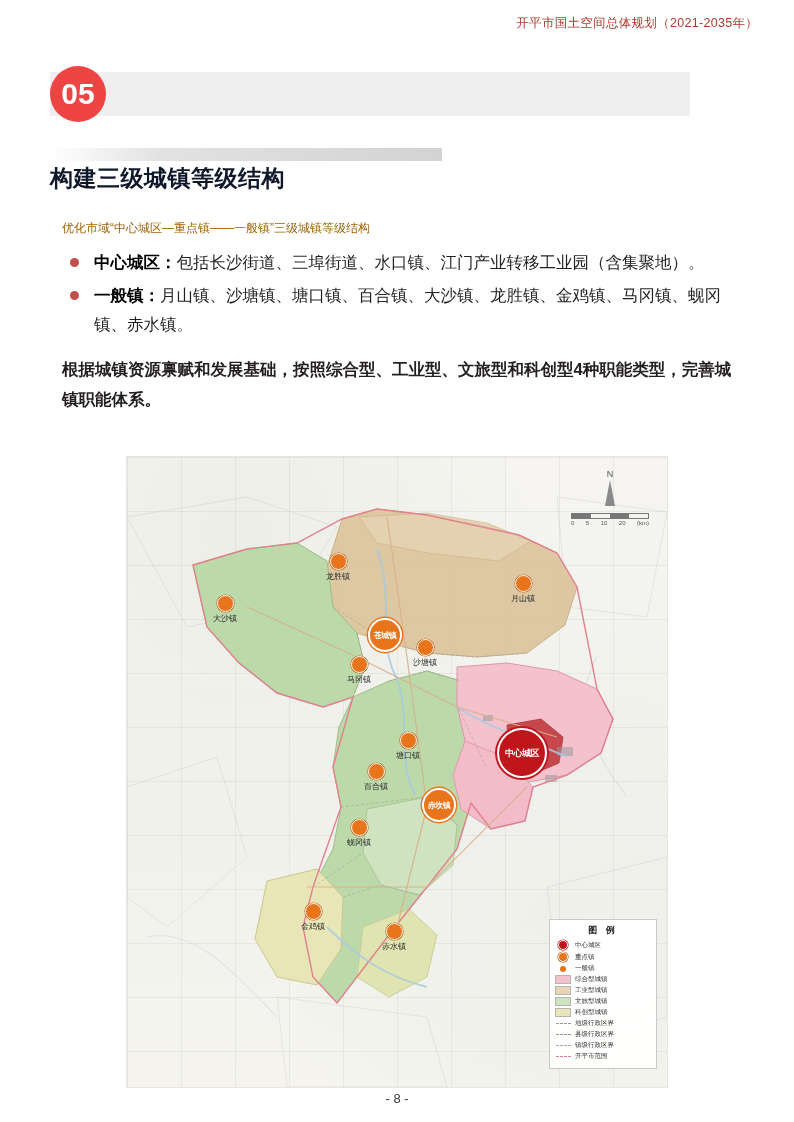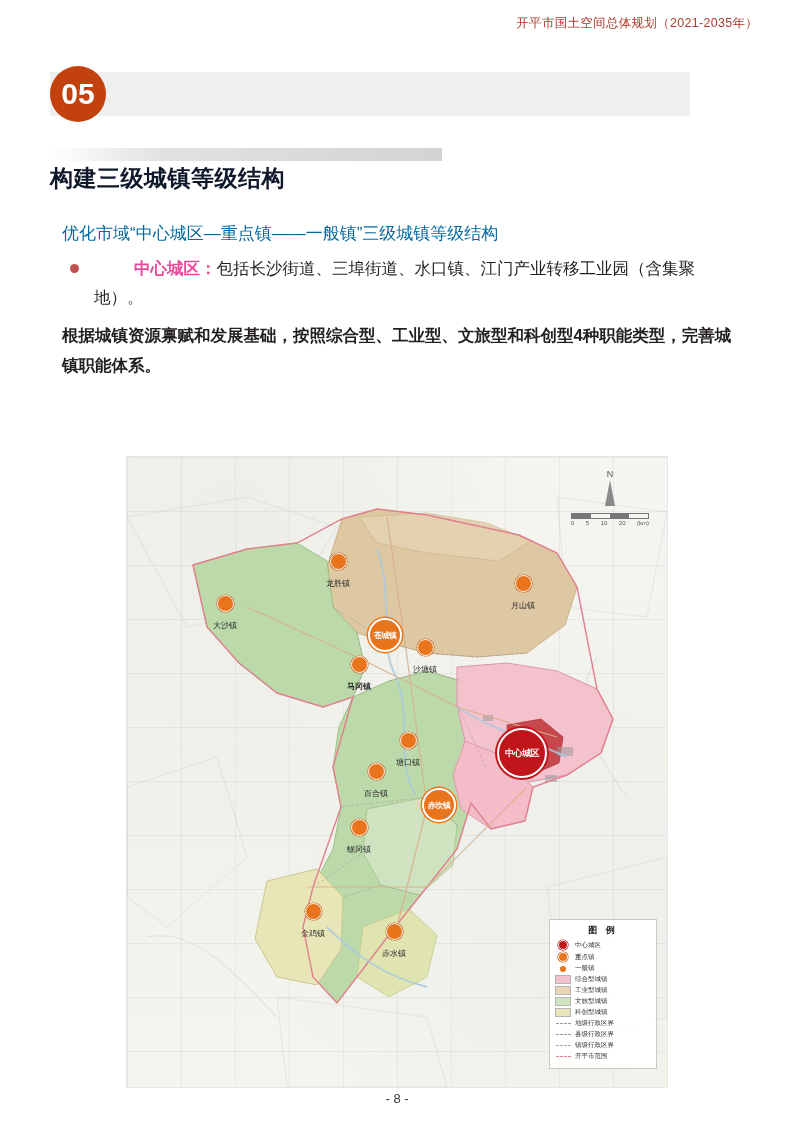--- a/index.html
+++ b/index.html
@@ -51,21 +51,21 @@
     height: 44px;
     background: #efefef;
   }
   .banner-circle {
     position: absolute;
     top: 0;
     left: 0;
     width: 56px;
     height: 56px;
     border-radius: 50%;
-    background: #c2410c;
+    background: #ef4444;
     color: #ffffff;
     font-size: 30px;
     font-weight: bold;
     display: flex;
     align-items: center;
     justify-content: center;
     font-family: "Liberation Sans", sans-serif;
   }
   .banner-title {
     position: absolute;
@@ -98,24 +98,24 @@
   }
 
   
   .body-block {
     position: absolute;
     top: 206px;
     left: 62px;
     width: 682px;
   }
   .para {
-    font-size: 17px;
+    font-size: 12px;
     line-height: 28px;
-    color: #0369a1;
-    margin: 14px 0 6px 0;
+    color: #a16207;
+    margin: 8px 0 6px 0;
   }
   .bullet-list {
     margin: 4px 0 4px 0;
     padding: 0;
     list-style: none;
   }
   .bullet-item {
     position: relative;
     padding-left: 32px;
     font-size: 16.5px;
@@ -125,29 +125,28 @@
   .bullet-item .dot {
     position: absolute;
     left: 8px;
     top: 10px;
     width: 9px;
     height: 9px;
     border-radius: 50%;
     background: #c0504d;
   }
   .bullet-item .term {
-    color: #ec4899;
-    font-weight: bold;
-    margin-left: 40px;
+    color: #000000;
+    font-weight: bold;
   }
   .tail-para {
     font-size: 16.5px;
     line-height: 30px;
     font-weight: bold;
-    margin-top: 8px;
+    margin-top: 15px;
   }
 
   
   .map-wrap {
     position: absolute;
     top: 456px;
     left: 126px;
     width: 540px;
     height: 630px;
     background: #f4f2ee;
@@ -223,21 +222,21 @@
     transform: translate(-50%, -50%);
     text-align: center;
   }
   .marker .pin {
     width: 15px;
     height: 15px;
     border-radius: 50%;
     background: #e8741c;
     border: 1.5px solid #ffffff;
     box-shadow: 0 0 0 0.6px #c35b12;
-    margin: 8px auto;
+    margin: 1px auto;
   }
   .marker.key .pin {
     width: 30px;
     height: 30px;
     background: #e8741c;
     border: 2px solid #ffffff;
     box-shadow: 0 0 0 1.4px #e8741c;
     display: flex;
     align-items: center;
     justify-content: center;
@@ -350,20 +349,24 @@
 <div class="sub-deco"></div>
 <div class="sub-heading">构建三级城镇等级结构</div>
 
 <div class="body-block">
   <p class="para">优化市域“中心城区—重点镇——一般镇”三级城镇等级结构</p>
 
   <ul class="bullet-list">
     <li class="bullet-item">
       <span class="dot"></span>
       <span class="term">中心城区：</span><span>包括长沙街道、三埠街道、水口镇、江门产业转移工业园（含集聚地）。</span>
+    </li>
+    <li class="bullet-item">
+      <span class="dot"></span>
+      <span class="term">一般镇：</span><span>月山镇、沙塘镇、塘口镇、百合镇、大沙镇、龙胜镇、金鸡镇、马冈镇、蚬冈镇、赤水镇。</span>
     </li>
   </ul>
 
   <p class="tail-para">根据城镇资源禀赋和发展基础，按照综合型、工业型、文旅型和科创型4种职能类型，完善城镇职能体系。</p>
 </div>
 
 <div class="map-wrap">
   <div class="map-bg"></div>
   <div class="grid-lines"></div>
 
@@ -469,21 +472,21 @@
     <div class="lbl">龙胜镇</div>
   </div>
   <div class="marker" style="left:396px; top:132px;">
     <div class="pin"></div>
     <div class="lbl">月山镇</div>
   </div>
   <div class="marker" style="left:98px; top:152px;">
     <div class="pin"></div>
     <div class="lbl">大沙镇</div>
   </div>
-  <div class="marker" style="left:232px; top:213px;font-weight:bold;">
+  <div class="marker" style="left:232px; top:213px;">
     <div class="pin"></div>
     <div class="lbl">马冈镇</div>
   </div>
   <div class="marker" style="left:298px; top:196px;">
     <div class="pin"></div>
     <div class="lbl">沙塘镇</div>
   </div>
   <div class="marker" style="left:281px; top:289px;">
     <div class="pin"></div>
     <div class="lbl">塘口镇</div>

